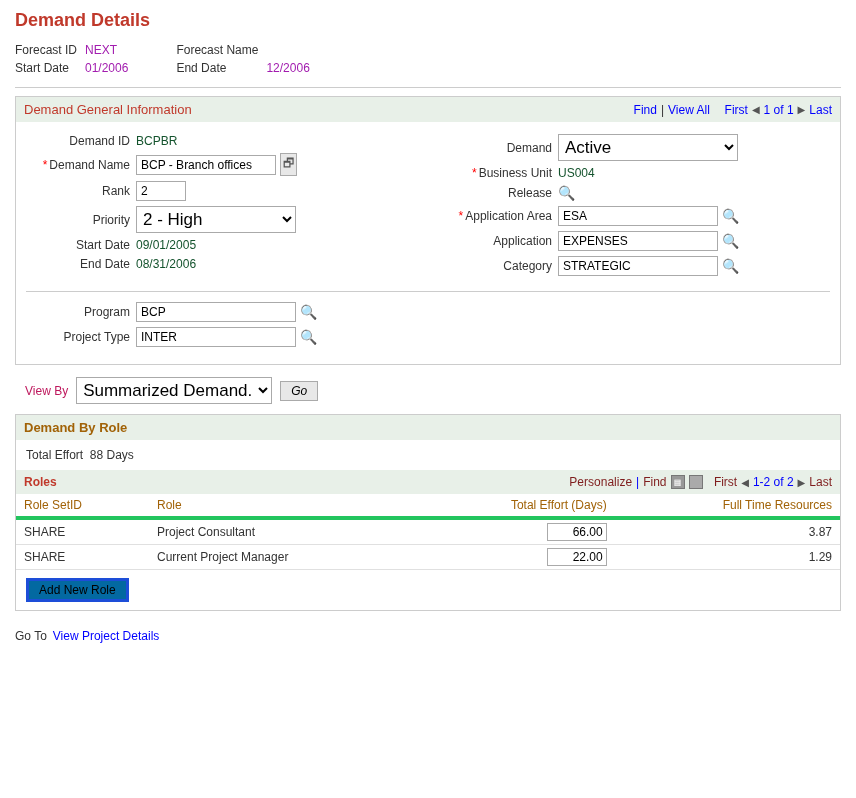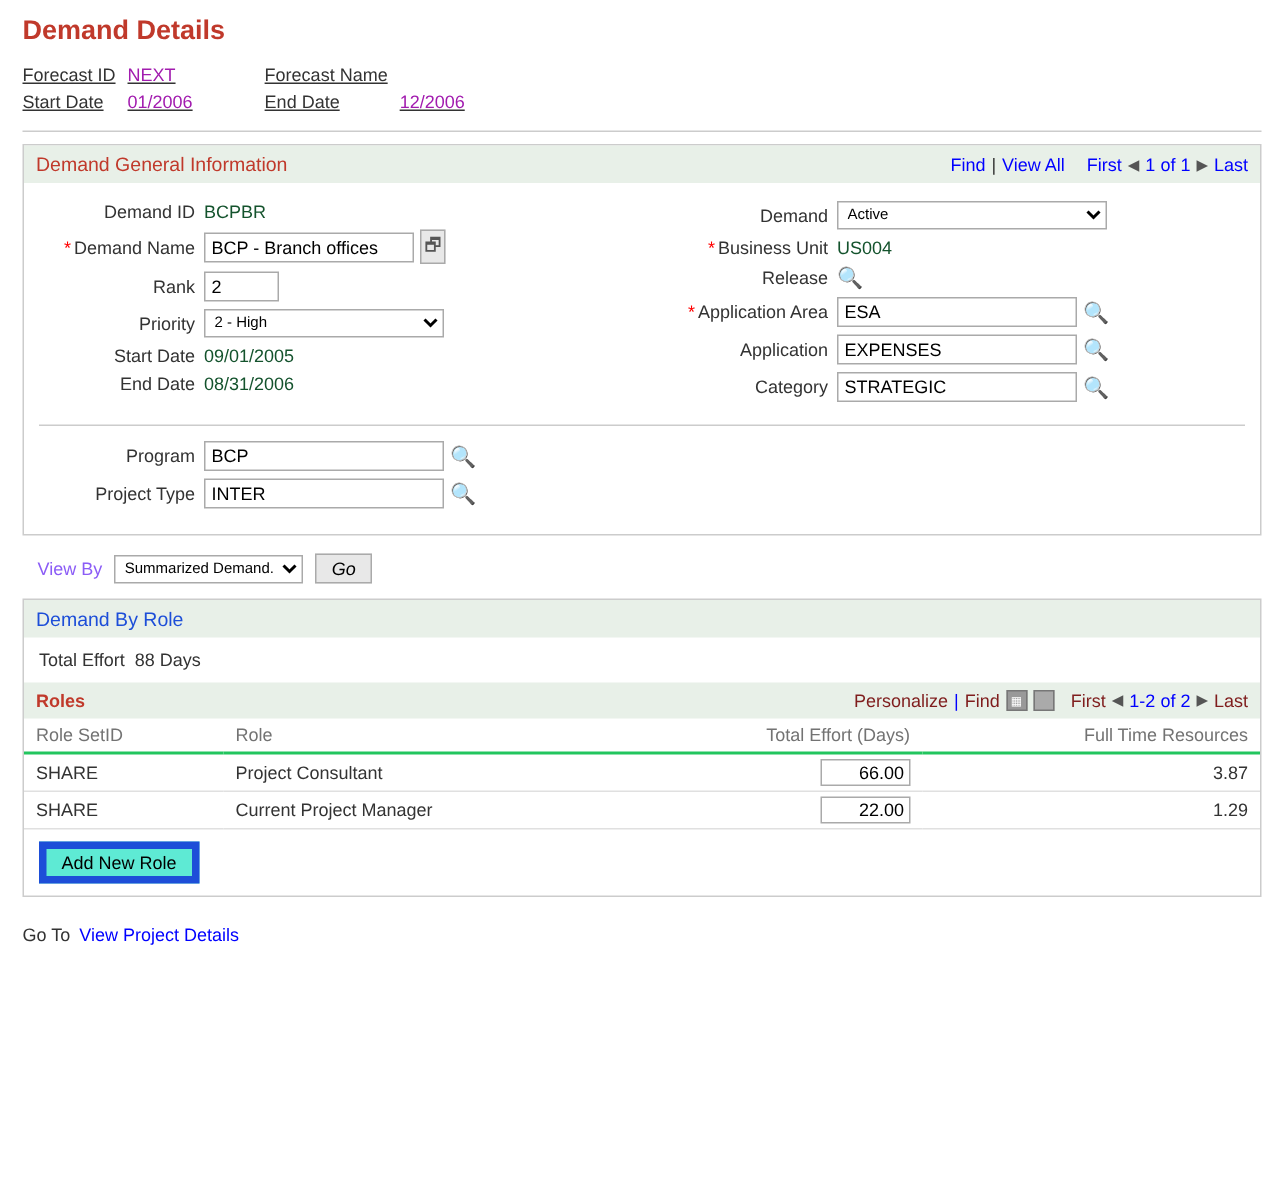--- a/index.html
+++ b/index.html
@@ -1,21 +1,21 @@
 <!DOCTYPE html>
 <html><head>
   <meta charset="utf-8">
   <style>
     * { box-sizing: border-box; margin: 0; padding: 0; }
     body { font-family: Arial, sans-serif; font-size: 12px; color: #333; background: #fff; padding: 10px 15px; }
 
     h1.page-title { color: #c0392b; font-size: 18px; font-weight: bold; margin-bottom: 10px; }
 
     .header-info { margin-bottom: 10px; }
-    .header-info table { border-collapse: collapse; text-decoration: underline; }
+    .header-info table { border-collapse: collapse; }
     .header-info td { padding: 2px 8px 2px 0; }
     .header-info .label { color: #333; font-weight: normal; }
     .header-info .value { color: #a21caf; }
 
     hr { border: none; border-top: 1px solid #ccc; margin: 8px 0; }
 
     .section { border: 1px solid #ccc; margin-bottom: 12px; }
     .section-header { background: #e8f0e8; padding: 5px 8px; display: flex; justify-content: space-between; align-items: center; }
     .section-header .section-title { color: #c0392b; font-size: 13px; }
     .section-header .nav-controls { color: #00f; font-size: 12px; display: flex; align-items: center; gap: 4px; }
@@ -25,55 +25,55 @@
     .section-body { padding: 12px 10px; }
 
     .form-grid { display: grid; grid-template-columns: 1fr 1fr; gap: 6px 20px; }
 
     .form-row { display: flex; align-items: center; margin-bottom: 5px; }
     .form-label { text-align: right; min-width: 110px; padding-right: 6px; color: #333; font-size: 12px; white-space: nowrap; }
     .form-label.required::before { content: '*'; color: red; margin-right: 2px; }
     .form-value { display: flex; align-items: center; gap: 4px; }
 
     input[type="text"] { border: 1px solid #aaa; padding: 2px 4px; font-size: 12px; background: #fff; }
-    select { border: 1px solid #aaa; padding: 2px 2px; font-size: 10px; background: #fff; }
+    select { border: 1px solid #aaa; padding: 2px 2px; font-size: 17px; background: #fff; }
 
     .field-narrow { width: 50px; }
     .field-medium { width: 160px; }
     .field-wide { width: 180px; }
     .field-name { width: 140px; }
 
     .lookup-icon { color: #888; cursor: pointer; font-size: 14px; }
     .popup-icon { color: #555; cursor: pointer; font-size: 12px; border: 1px solid #aaa; padding: 0 2px; background: #e8e8e8; }
 
     .static-value { color: #14532d; }
 
     .view-by-row { display: flex; align-items: center; gap: 8px; margin: 8px 0 10px 10px; }
-    .view-by-label { font-size: 12px; color: #8b5cf6; }
+    .view-by-label { font-size: 12px; color: #be185d; }
     .go-btn { background: #e8e8e8; border: 1px solid #aaa; padding: 2px 10px; cursor: pointer; font-size: 12px; font-style: italic; }
 
     .demand-by-role { border: 1px solid #ccc; margin-bottom: 12px; }
     .demand-by-role .section-header { background: #e8f0e8; padding: 5px 8px; }
-    .demand-by-role .section-title { color: #1d4ed8; font-size: 13px; }
+    .demand-by-role .section-title { color: #a16207; font-size: 13px; font-weight: bold; }
 
     .total-effort { padding: 8px 10px; font-size: 12px; }
 
     .roles-header { background: #e8f0e8; padding: 5px 8px; display: flex; justify-content: space-between; align-items: center; }
     .roles-title { color: #c0392b; font-size: 12px; font-weight: bold; }
     .roles-nav { color: #00f; font-size: 12px; display: flex; align-items: center; gap: 4px; }
     .roles-nav a { color: #7f1d1d; text-decoration: none; }
 
     table.roles-table { width: 100%; border-collapse: collapse; margin: 0; }
-    table.roles-table th { color: #737373; text-align: left; padding: 4px 8px; font-weight: normal; border-bottom: 2px solid #22c55e; font-size: 12px; }
+    table.roles-table th { color: #a16207; text-align: left; padding: 4px 8px; font-weight: normal; border-bottom: 4px solid #22c55e; font-size: 12px; }
     table.roles-table th.right { text-align: right; }
     table.roles-table td { padding: 3px 8px; border-bottom: 1px solid #e0e0e0; font-size: 12px; }
     table.roles-table td.right { text-align: right; }
     table.roles-table td input { width: 60px; text-align: right; border: 1px solid #aaa; padding: 1px 3px; font-size: 12px; }
 
-    .add-role-btn { background: #5eead4; border: 5px solid #1d4ed8; padding: 2px 10px; cursor: pointer; font-size: 12px; margin: 8px 10px; }
+    .add-role-btn { background: #0369a1; border: 3px solid #1d4ed8; padding: 2px 10px; cursor: pointer; font-size: 12px; margin: 8px 10px; }
 
     .go-to-row { display: flex; align-items: center; gap: 6px; padding: 6px 0; font-size: 12px; }
     .go-to-label { color: #333; }
     .go-to-link { color: #00f; text-decoration: none; cursor: pointer; }
 
     .nav-icon { font-size: 10px; color: #555; }
     .grid-icon { display: inline-block; width: 14px; height: 14px; background: #999; border: 1px solid #777; vertical-align: middle; font-size: 8px; line-height: 14px; text-align: center; color: #fff; }
     .spreadsheet-icon { display: inline-block; width: 14px; height: 14px; background: #aaa; border: 1px solid #777; vertical-align: middle; }
   </style>
 </head>

